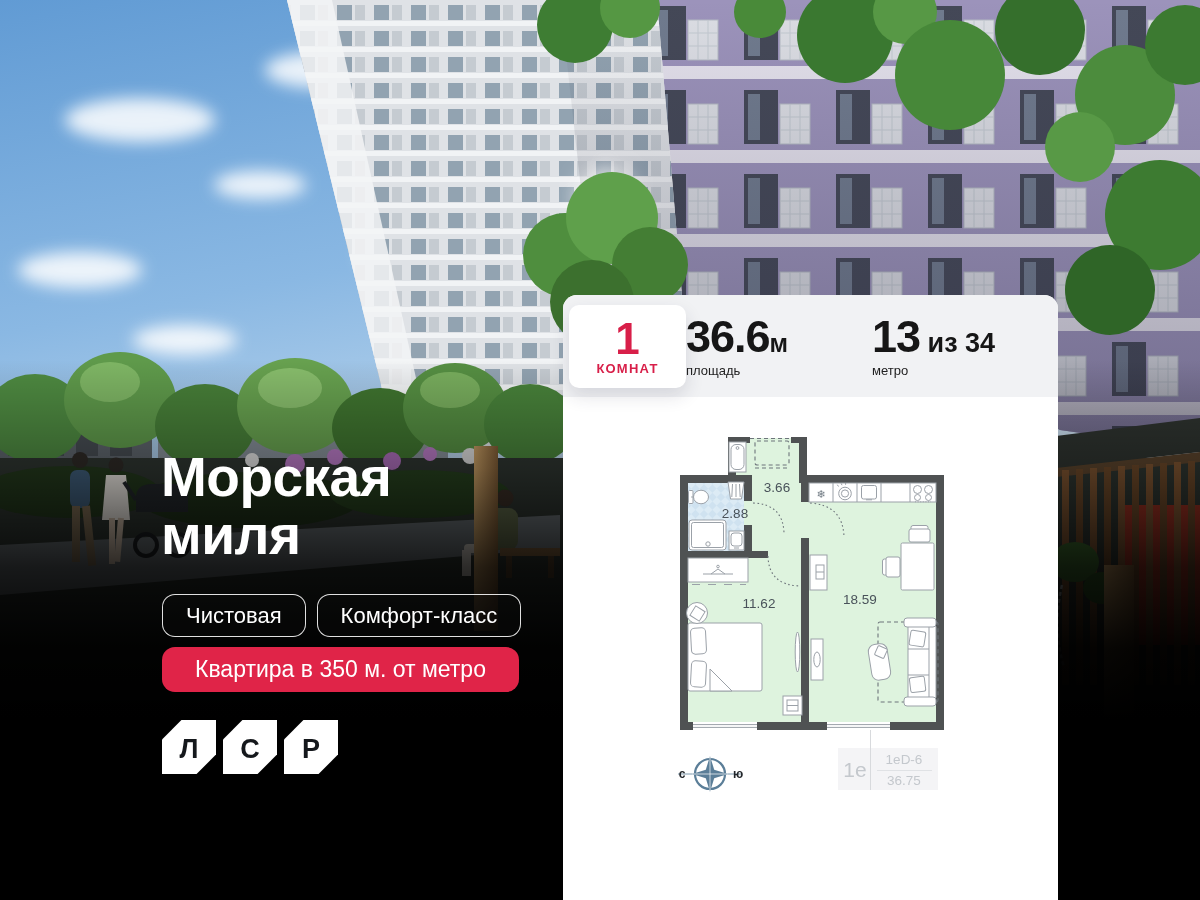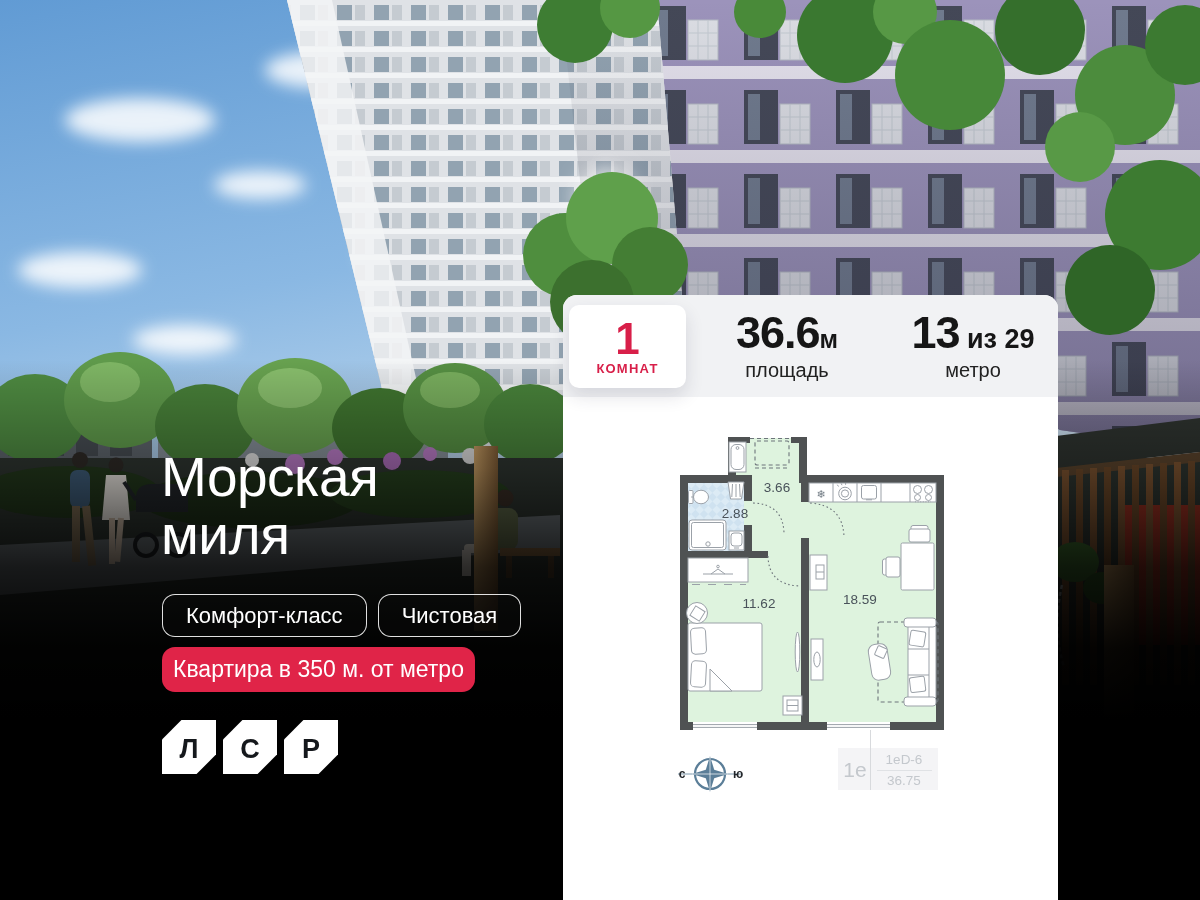--- a/index.html
+++ b/index.html
@@ -9,30 +9,30 @@
   }
   .scene{position:absolute;left:0;top:0;z-index:0;}
   .dark-overlay{
     position:absolute;inset:0;z-index:1;pointer-events:none;
     background:linear-gradient(180deg, rgba(0,0,0,0) 40%, rgba(0,0,0,.32) 52%,
       rgba(0,0,0,.78) 63%, rgba(0,0,0,.96) 72%, #000 80%);
   }
   .hero{position:absolute;inset:0;z-index:2;}
   .hero-title{
     position:absolute;left:161px;top:449px;color:#fff;
-    font-size:55px;font-weight:400;line-height:1.05;letter-spacing:-.5px;
+    font-size:55px;font-weight:700;line-height:1.05;letter-spacing:-.5px;
   }
   .tags{position:absolute;left:162px;top:594px;display:flex;gap:11px;}
   .tag{
     height:41px;padding:0 23px;border:1.5px solid rgba(255,255,255,.88);
     border-radius:13px;color:#fff;font-size:22px;font-weight:400;
     display:flex;align-items:center;background:rgba(15,15,15,.22);
   }
   .metro-badge{
-    position:absolute;left:162px;top:647px;height:45px;padding:0 11px;
+    position:absolute;left:162px;top:647px;height:45px;padding:0 33px;
     background:var(--accent-red,#e02448);border-radius:13px;color:#fff;
     font-size:23px;font-weight:400;display:inline-flex;align-items:center;
   }
   .logo{position:absolute;left:162px;top:720px;display:flex;gap:7px;}
   .logo-cell{
     width:54px;height:54px;background:#fff;
     clip-path:polygon(36% 0%,100% 0%,100% 64%,64% 100%,0% 100%,0% 36%);
     display:flex;align-items:center;justify-content:center;
     font-size:27px;font-weight:700;color:#15181c;padding-top:4px;box-sizing:border-box;
   }
@@ -44,26 +44,26 @@
     height:102px;background:#f1f2f4;border-radius:14px 14px 0 0;
     display:flex;align-items:center;
   }
   .rooms-box{
     width:117px;height:83px;margin-left:6px;background:#fff;border-radius:10px;
     box-shadow:0 8px 18px rgba(40,40,70,.14);
     display:flex;flex-direction:column;align-items:center;justify-content:center;flex:none;
   }
   .rooms-value{color:var(--stats-red,#d81f49);font-size:44px;font-weight:700;line-height:1;}
   .rooms-label{color:var(--stats-red,#d81f49);font-size:13px;font-weight:700;letter-spacing:1.2px;}
-  .stat{flex:1;text-align:center;padding-left:16px;}
+  .stat{flex:1;text-align:left;}
   .stat-line{color:#161616;line-height:1;white-space:nowrap;}
   .stat-value{font-size:45px;font-weight:700;letter-spacing:-1px;}
   .stat-unit{font-size:25px;font-weight:700;}
   .stat-suffix{font-size:27px;font-weight:700;}
-  .stat-label{font-size:20px;color:#222;margin-top:4px;}
+  .stat-label{font-size:13px;color:#222;margin-top:4px;}
   .plan-wrap{position:absolute;left:107px;top:130px;width:290px;height:375px;}
 
   
   .wall{fill:var(--plan-wall,#4f5253);}
   .roomfill{fill:var(--plan-room-fill,#def3de);}
   .bathfill{fill:var(--plan-bath-fill,#dcebf5);}
   .fx{fill:#fff;stroke:#9ba1a8;stroke-width:1;}
   .fxn{fill:none;stroke:#9ba1a8;stroke-width:1;}
   .dot{fill:none;stroke:#6d747b;stroke-width:1.1;stroke-dasharray:1.6 2.6;}
   .dsh{fill:none;stroke:#6d747b;stroke-width:1.1;stroke-dasharray:4 3;}
@@ -261,24 +261,24 @@
 
 <div class="dark-overlay"></div>
 
 <div class="hero">
   <div class="hero-title">
     <div>Морская</div>
     <div>миля</div>
   </div>
   <div class="tags">
     <div class="tag">
-        <span>Комфорт-класс</span>
+        <span>Чистовая</span>
       </div>
     <div class="tag">
-        <span>Чистовая</span>
+        <span>Комфорт-класс</span>
       </div>
   </div>
   <div class="metro-badge">
       <span>Квартира в 350 м. от метро</span>
     </div>
   <div class="logo">
     <div class="logo-cell">Л</div>
     <div class="logo-cell">С</div>
     <div class="logo-cell">Р</div>
   </div>
@@ -288,21 +288,21 @@
   <div class="stats">
     <div class="rooms-box">
       <div class="rooms-value">1</div>
       <div class="rooms-label">КОМНАТ</div>
     </div>
     <div class="stat">
       <div class="stat-line"><span class="stat-value">36.6</span><span class="stat-unit">м</span></div>
       <div class="stat-label">площадь</div>
     </div>
     <div class="stat">
-      <div class="stat-line"><span class="stat-value">13</span><span class="stat-suffix"> <span>из 29</span></span></div>
+      <div class="stat-line"><span class="stat-value">13</span><span class="stat-suffix"> <span>из 34</span></span></div>
       <div class="stat-label">метро</div>
     </div>
   </div>
 
   <div class="plan-wrap">
     <svg width="290" height="375" viewBox="0 0 290 375">
       <defs>
         <pattern id="checker" patternUnits="userSpaceOnUse" width="12" height="12" patternTransform="rotate(45)">
           <rect width="6" height="6" fill="#cfe2f0"></rect>
           <rect x="6" y="6" width="6" height="6" fill="#cfe2f0"></rect>

